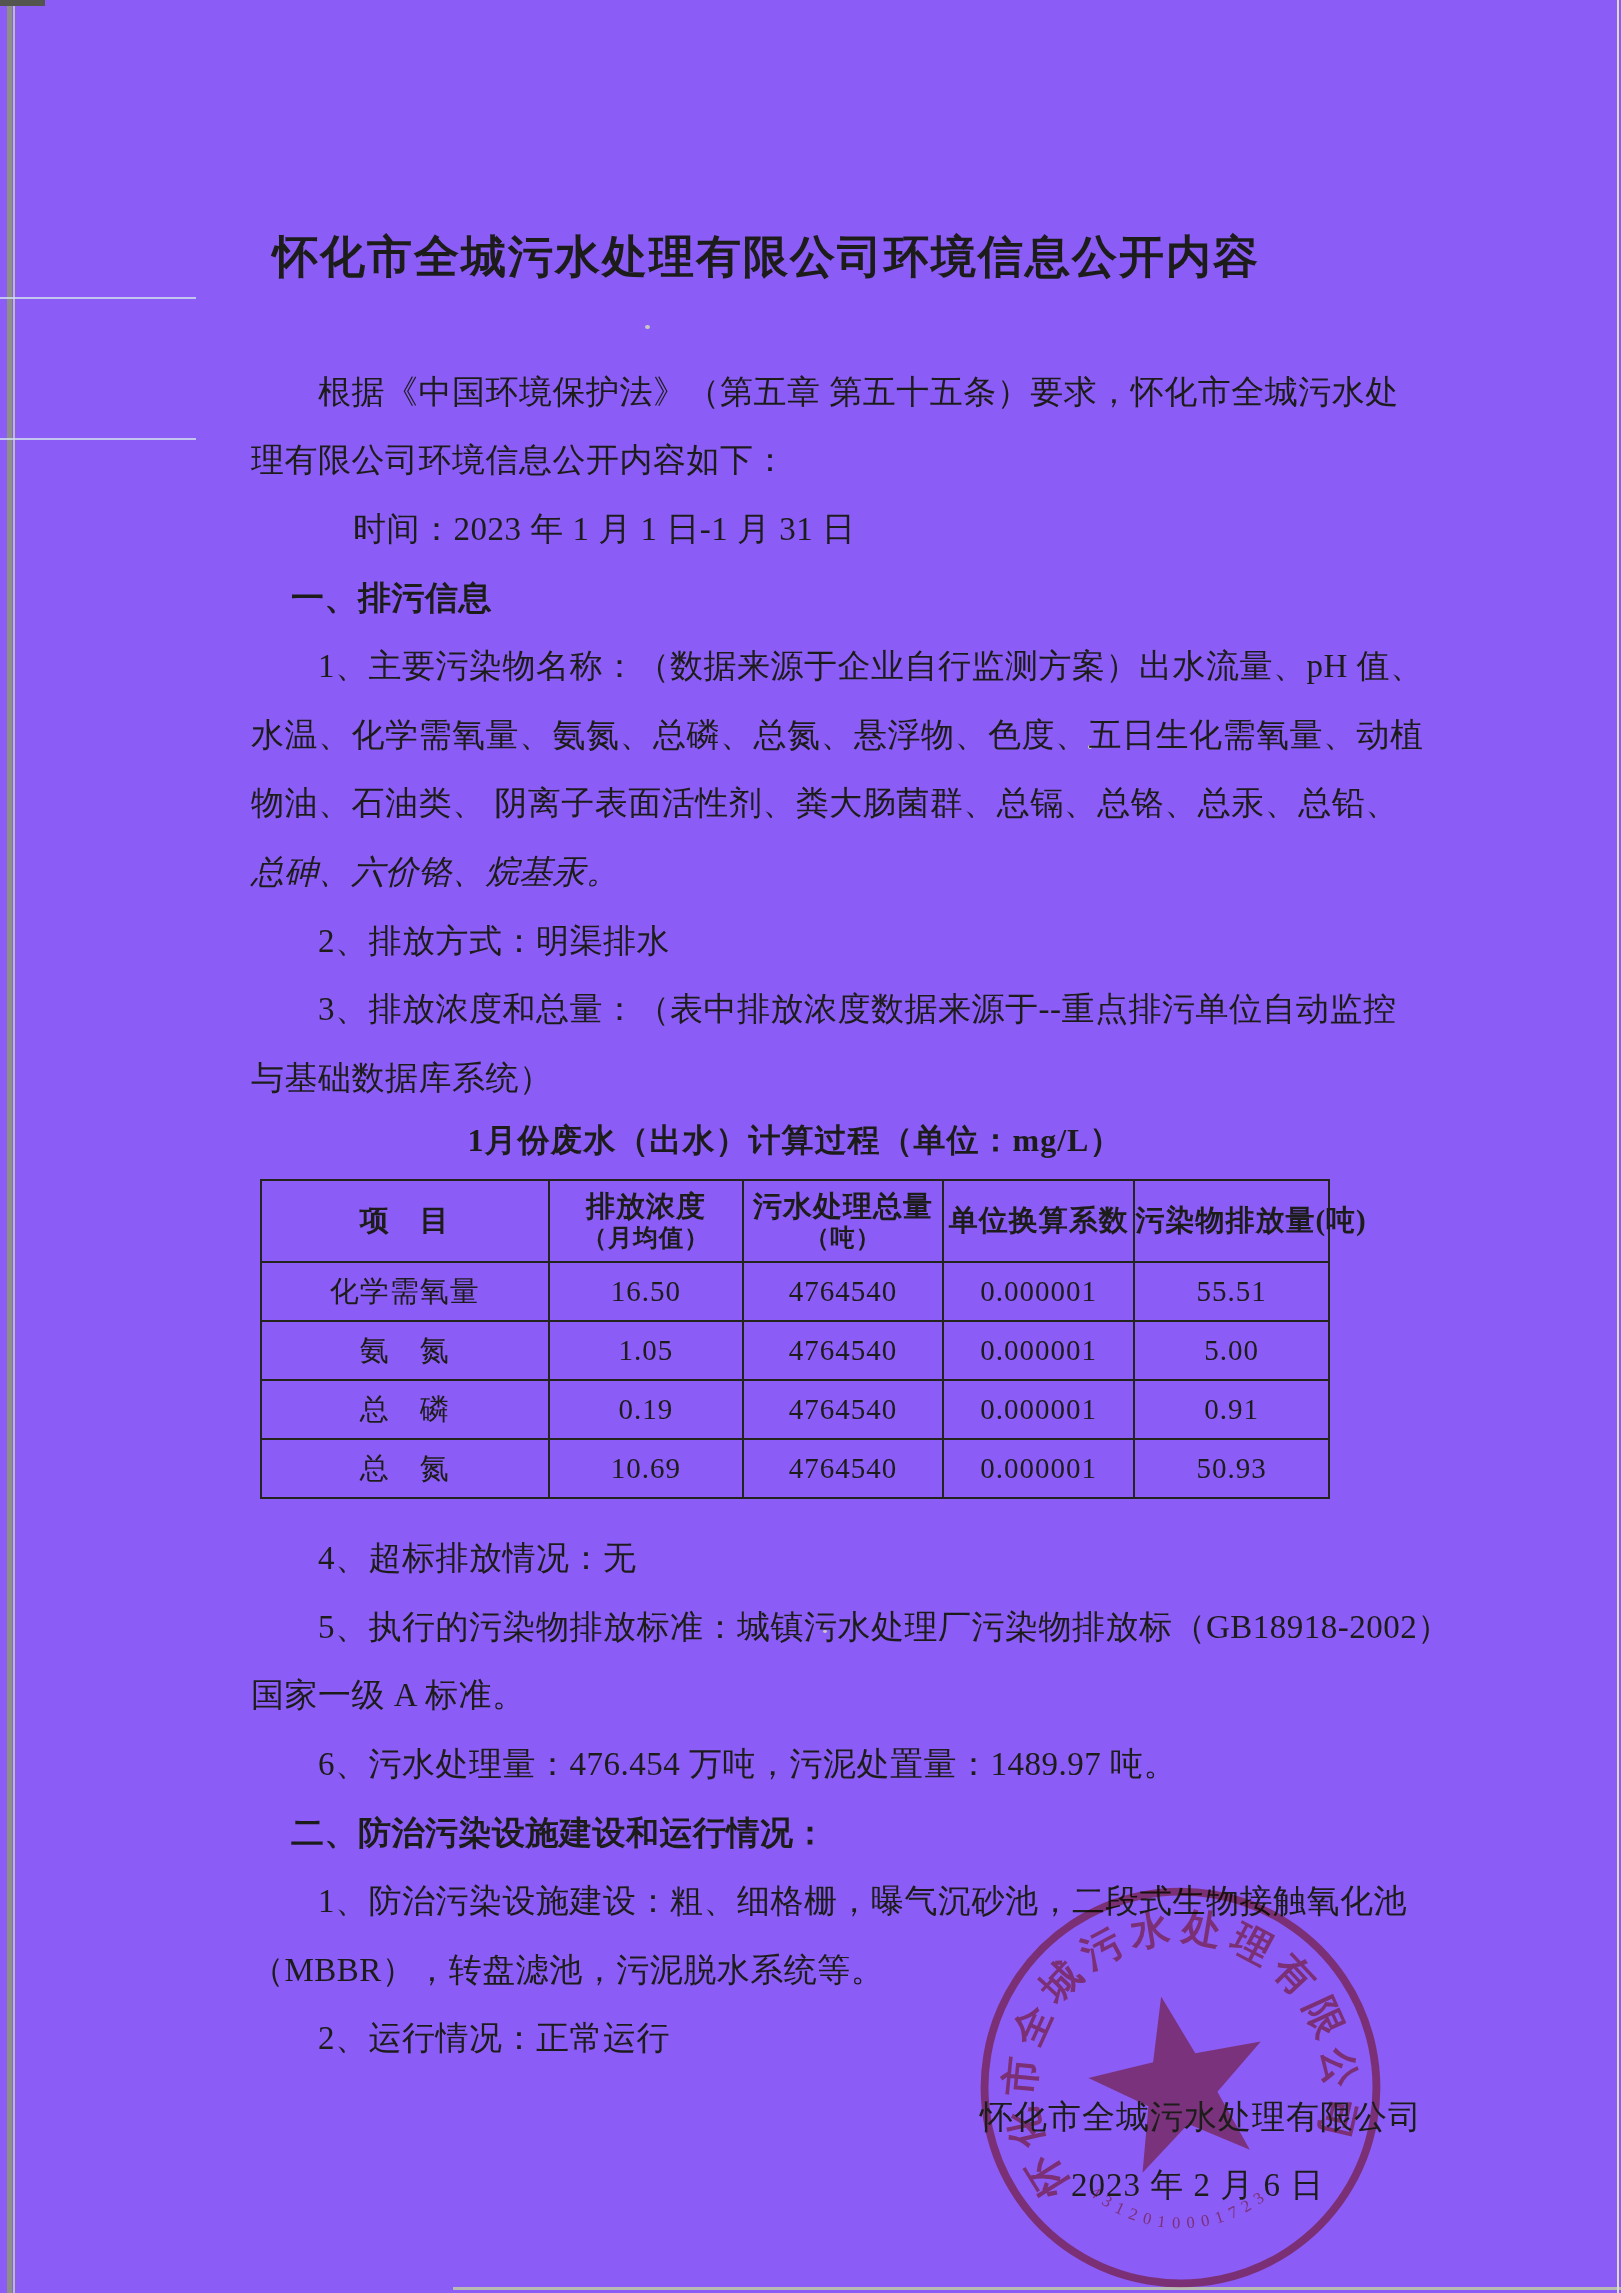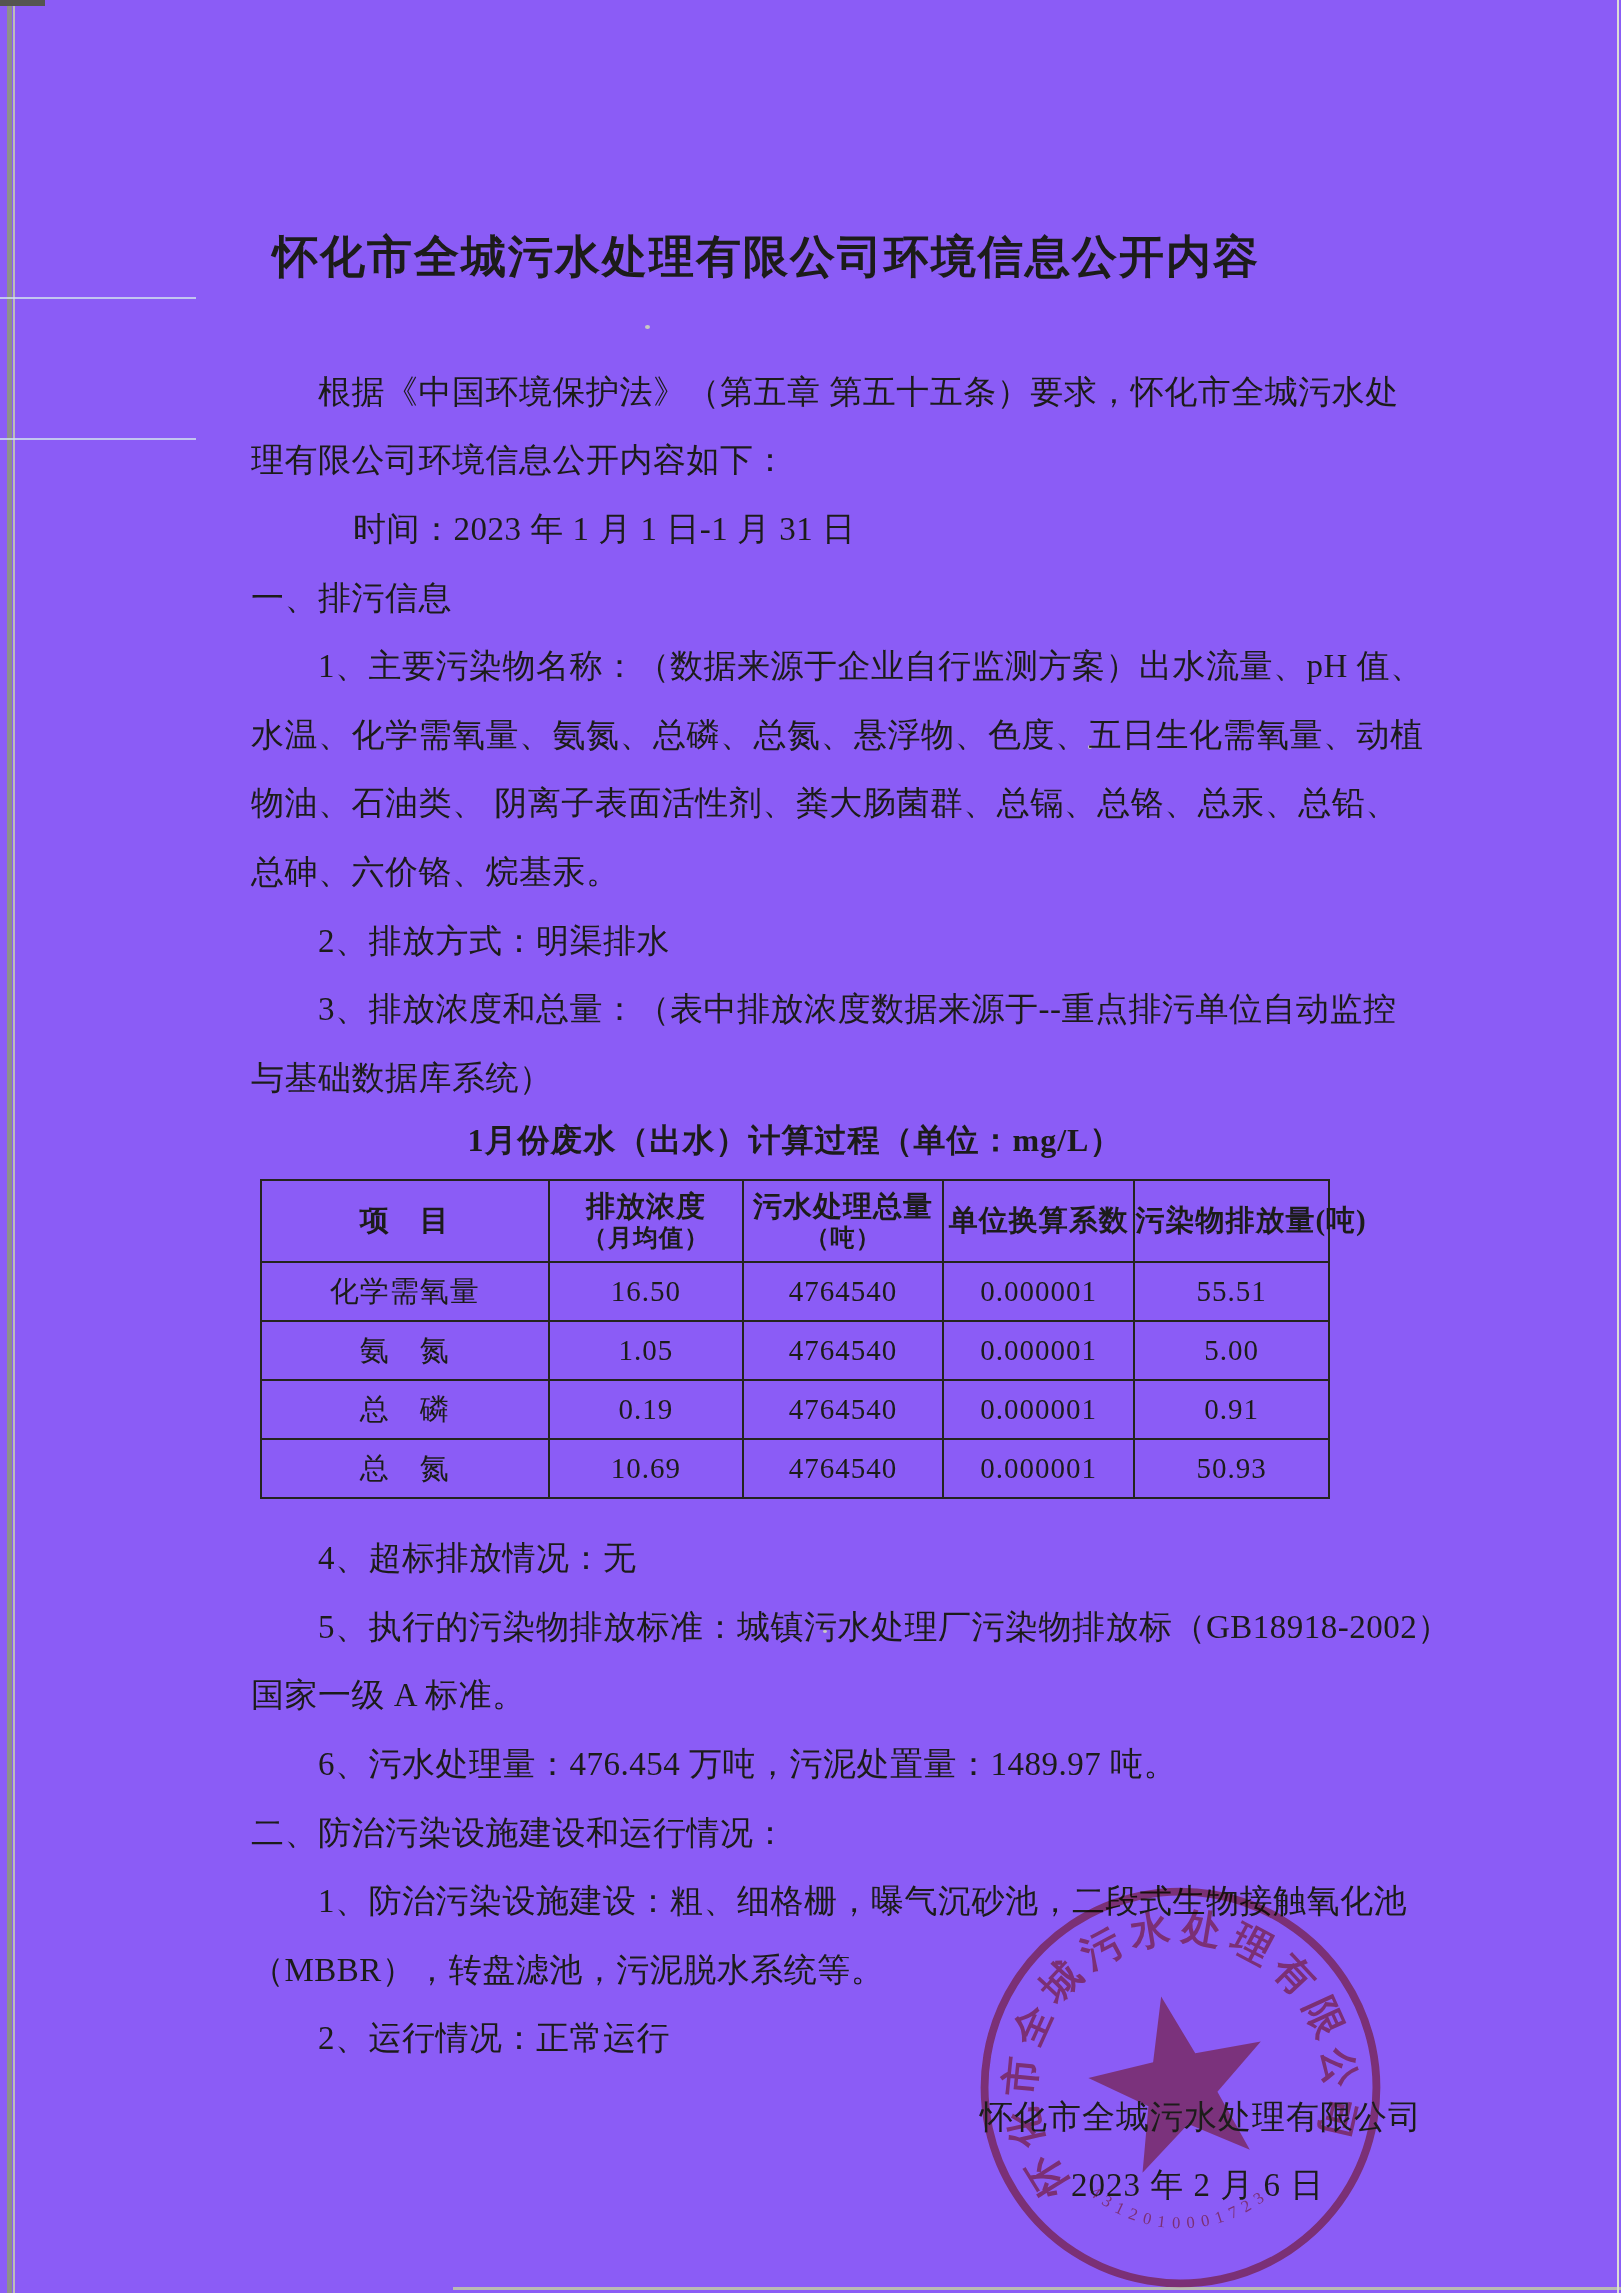--- a/index.html
+++ b/index.html
@@ -26,21 +26,21 @@
     display:flex;align-items:center;justify-content:center;
     font-size:45px;font-weight:bold;letter-spacing:2px;
   }
   .line{
     position:absolute;left:251px;right:161px;height:69px;
     display:flex;align-items:center;
     font-size:33px;letter-spacing:0.5px;white-space:pre;
   }
   .ind1{padding-left:67px;}
   .ind2{padding-left:102px;}
-  .bold{font-weight:normal;}
+  .bold{font-weight:bold;margin-left:40px;}
 
   .tbl-title{
     position:absolute;left:260px;top:1106px;width:1070px;height:69px;
     display:flex;align-items:center;justify-content:center;
     font-size:32px;font-weight:bold;letter-spacing:1px;
   }
   table.data{
     position:absolute;left:260px;top:1179px;width:1070px;
     border-collapse:collapse;table-layout:fixed;
   }
@@ -86,21 +86,21 @@
 
   <div class="doc-title">怀化市全城污水处理有限公司环境信息公开内容</div>
 
   <div class="line ind1" style="top:358px;">根据《中国环境保护法》（第五章 第五十五条）要求，怀化市全城污水处</div>
   <div class="line" style="top:426px;">理有限公司环境信息公开内容如下：</div>
   <div class="line ind2" style="top:495px;">时间：2023 年 1 月 1 日-1 月 31 日</div>
   <div class="line bold" style="top:564px;">一、排污信息</div>
   <div class="line ind1" style="top:632px;">1、主要污染物名称：（数据来源于企业自行监测方案）出水流量、pH 值、</div>
   <div class="line" style="top:701px;text-align:center;">水温、化学需氧量、氨氮、总磷、总氮、悬浮物、色度、五日生化需氧量、动植</div>
   <div class="line" style="top:769px;">物油、石油类、 阴离子表面活性剂、粪大肠菌群、总镉、总铬、总汞、总铅、</div>
-  <div class="line" style="top:838px;">总砷、六价铬、烷基汞。</div>
+  <div class="line" style="top:838px;font-style:italic;">总砷、六价铬、烷基汞。</div>
   <div class="line ind1" style="top:907px;">2、排放方式：明渠排水</div>
   <div class="line ind1" style="top:975px;">3、排放浓度和总量：（表中排放浓度数据来源于--重点排污单位自动监控</div>
   <div class="line" style="top:1044px;">与基础数据库系统）</div>
 
   <div class="tbl-title">1月份废水（出水）计算过程（单位：mg/L）</div>
   <table class="data">
     <tbody>
         <tr class="hdr">
       <td class="col0"><span>项　目</span></td>
       <td class="col1"><span>排放浓度</span><span class="hdr-sub">（月均值）</span></td>

